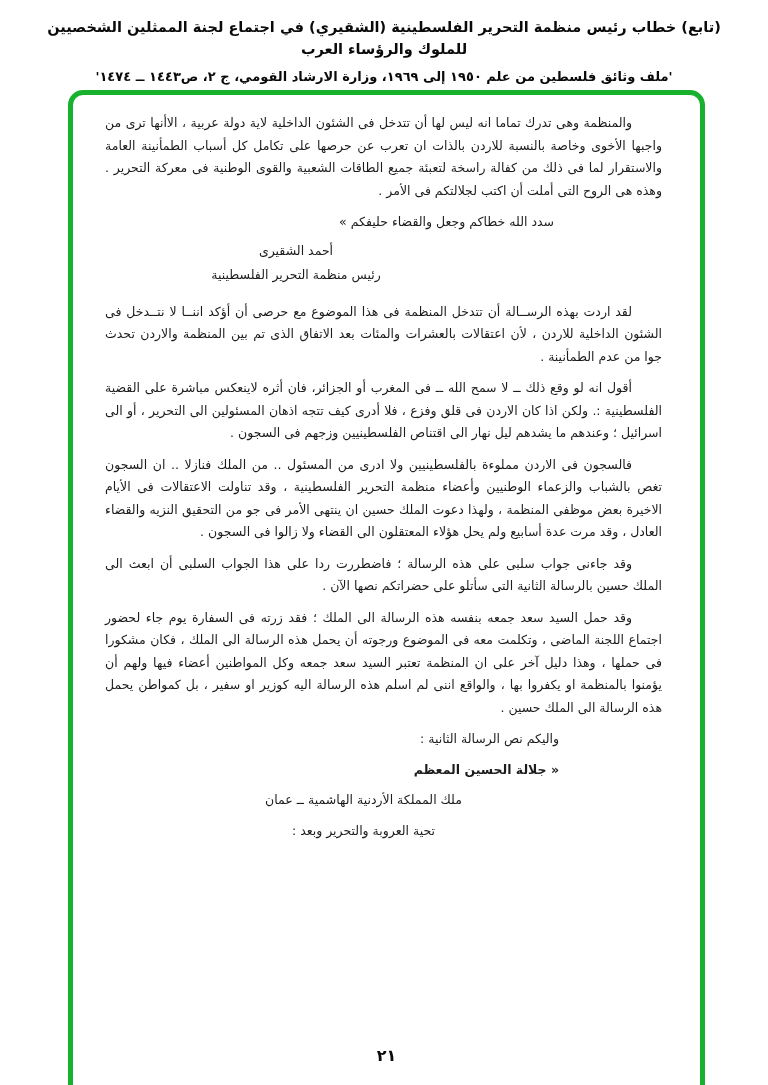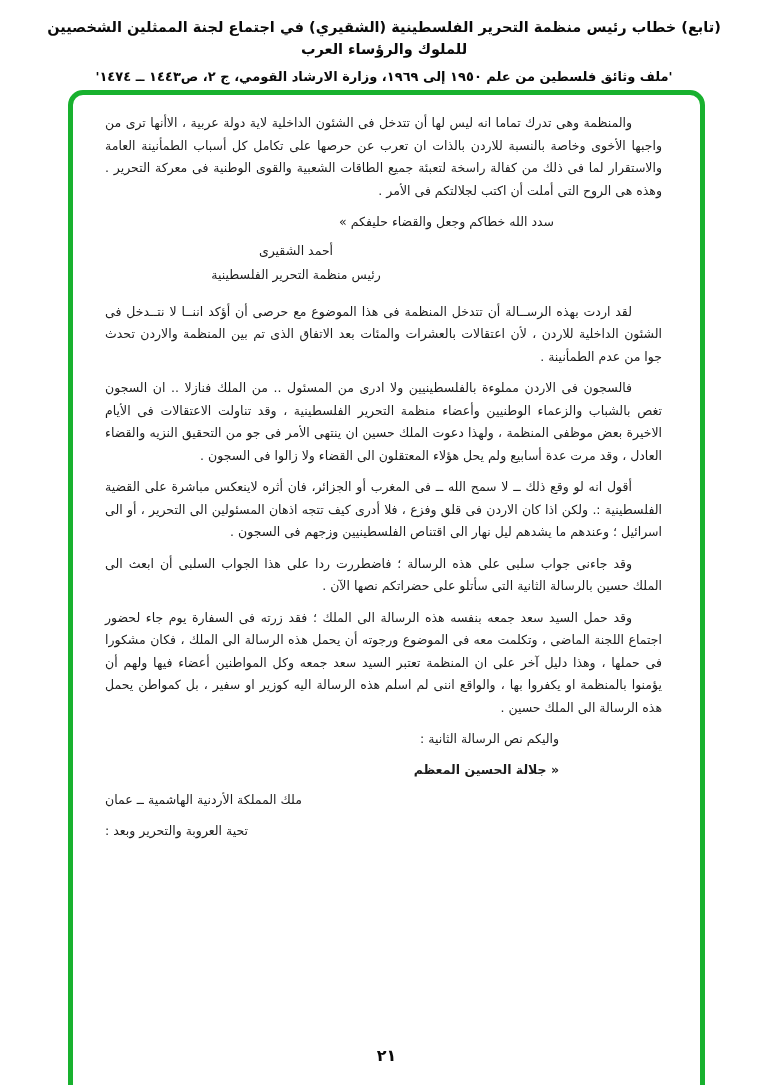--- a/index.html
+++ b/index.html
@@ -24,43 +24,43 @@
   }
   .doc{
     direction:rtl;text-align:justify;font-size:12.5px;line-height:22.5px;color:#1c1c1c;
   }
   .para{margin:0 0 9px 0;text-indent:30px;}
   .blessing{margin:0 108px 4px 0;text-indent:0;text-align:right;}
   .sig-name{margin:6px 175px 2px 0;text-align:center;}
   .sig-title{margin:0 175px 14px 0;text-align:center;}
   .letter-intro{margin:2px 103px 8px 0;text-align:right;}
   .salutation{margin:0 103px 8px 0;text-align:right;font-weight:bold;}
-  .letter-head{margin:0 40px 8px 0;text-align:left;}
+  .letter-head{margin:0 40px 8px 0;text-align:center;}
   .page-number{
     position:absolute;top:1046px;left:68px;width:637px;text-align:center;
     font-size:16px;font-weight:bold;color:#0a0a0a;direction:rtl;
   }
 </style>
 </head>
 <body>
 
 <div class="header">
   <div class="header-title">(تابع) خطاب رئيس منظمة التحرير الفلسطينية (الشقيري) في اجتماع لجنة الممثلين الشخصيين للملوك والرؤساء العرب</div>
   <div class="header-source">'ملف وثائق فلسطين من علم ١٩٥٠ إلى ١٩٦٩، وزارة الارشاد القومي، ج ٢، ص١٤٤٣ ــ ١٤٧٤'</div>
 </div>
 
 <div class="frame" style="border-color: rgb(24, 177, 46);">
   <div class="doc">
     <div class="para">والمنظمة وهى تدرك تماما انه ليس لها أن تتدخل فى الشئون الداخلية لاية دولة عربية ، الاأنها ترى من واجبها الأخوى وخاصة بالنسبة للاردن بالذات ان تعرب عن حرصها على تكامل كل أسباب الطمأنينة العامة والاستقرار لما فى ذلك من كفالة راسخة لتعبئة جميع الطاقات الشعبية والقوى الوطنية فى معركة التحرير . وهذه هى الروح التى أملت أن اكتب لجلالتكم فى الأمر .</div>
     <div class="blessing">سدد الله خطاكم وجعل والقضاء حليفكم »</div>
     <div class="sig-name">أحمد الشقيرى</div>
     <div class="sig-title">رئيس منظمة التحرير الفلسطينية</div>
     <div class="para">لقد اردت بهذه الرســالة أن تتدخل المنظمة فى هذا الموضوع مع حرصى أن أؤكد اننــا لا نتــدخل فى الشئون الداخلية للاردن ، لأن اعتقالات بالعشرات والمئات بعد الاتفاق الذى تم بين المنظمة والاردن تحدث جوا من عدم الطمأنينة .</div>
+    <div class="para">أقول انه لو وقع ذلك ــ لا سمح الله ــ فى المغرب أو الجزائر، فان أثره لاينعكس مباشرة على القضية الفلسطينية :. ولكن اذا كان الاردن فى قلق وفزع ، فلا أدرى كيف تتجه اذهان المسئولين الى التحرير ، أو الى اسرائيل ؛ وعندهم ما يشدهم ليل نهار الى اقتناص الفلسطينيين وزجهم فى السجون .</div>
     <div class="para">فالسجون فى الاردن مملوءة بالفلسطينيين ولا ادرى من المسئول .. من الملك فنازلا .. ان السجون تغص بالشباب والزعماء الوطنيين وأعضاء منظمة التحرير الفلسطينية ، وقد تناولت الاعتقالات فى الأيام الاخيرة بعض موظفى المنظمة ، ولهذا دعوت الملك حسين ان ينتهى الأمر فى جو من التحقيق النزيه والقضاء العادل ، وقد مرت عدة أسابيع ولم يحل هؤلاء المعتقلون الى القضاء ولا زالوا فى السجون .</div>
-    <div class="para">أقول انه لو وقع ذلك ــ لا سمح الله ــ فى المغرب أو الجزائر، فان أثره لاينعكس مباشرة على القضية الفلسطينية :. ولكن اذا كان الاردن فى قلق وفزع ، فلا أدرى كيف تتجه اذهان المسئولين الى التحرير ، أو الى اسرائيل ؛ وعندهم ما يشدهم ليل نهار الى اقتناص الفلسطينيين وزجهم فى السجون .</div>
     <div class="para">وقد جاءنى جواب سلبى على هذه الرسالة ؛ فاضطررت ردا على هذا الجواب السلبى أن ابعث الى الملك حسين بالرسالة الثانية التى سأتلو على حضراتكم نصها الآن .</div>
     <div class="para">وقد حمل السيد سعد جمعه بنفسه هذه الرسالة الى الملك ؛ فقد زرته فى السفارة يوم جاء لحضور اجتماع اللجنة الماضى ، وتكلمت معه فى الموضوع ورجوته أن يحمل هذه الرسالة الى الملك ، فكان مشكورا فى حملها ، وهذا دليل آخر على ان المنظمة تعتبر السيد سعد جمعه وكل المواطنين أعضاء فيها ولهم أن يؤمنوا بالمنظمة او يكفروا بها ، والواقع اننى لم اسلم هذه الرسالة اليه كوزير او سفير ، بل كمواطن يحمل هذه الرسالة الى الملك حسين .</div>
     <div class="letter-intro">واليكم نص الرسالة الثانية :</div>
     <div class="salutation">« جلالة الحسين المعظم</div>
     <div class="letter-head">ملك المملكة الأردنية الهاشمية ــ عمان</div>
     <div class="letter-head">تحية العروبة والتحرير وبعد :</div>
   </div>
 </div>
 
 <div class="page-number">٢١</div>

